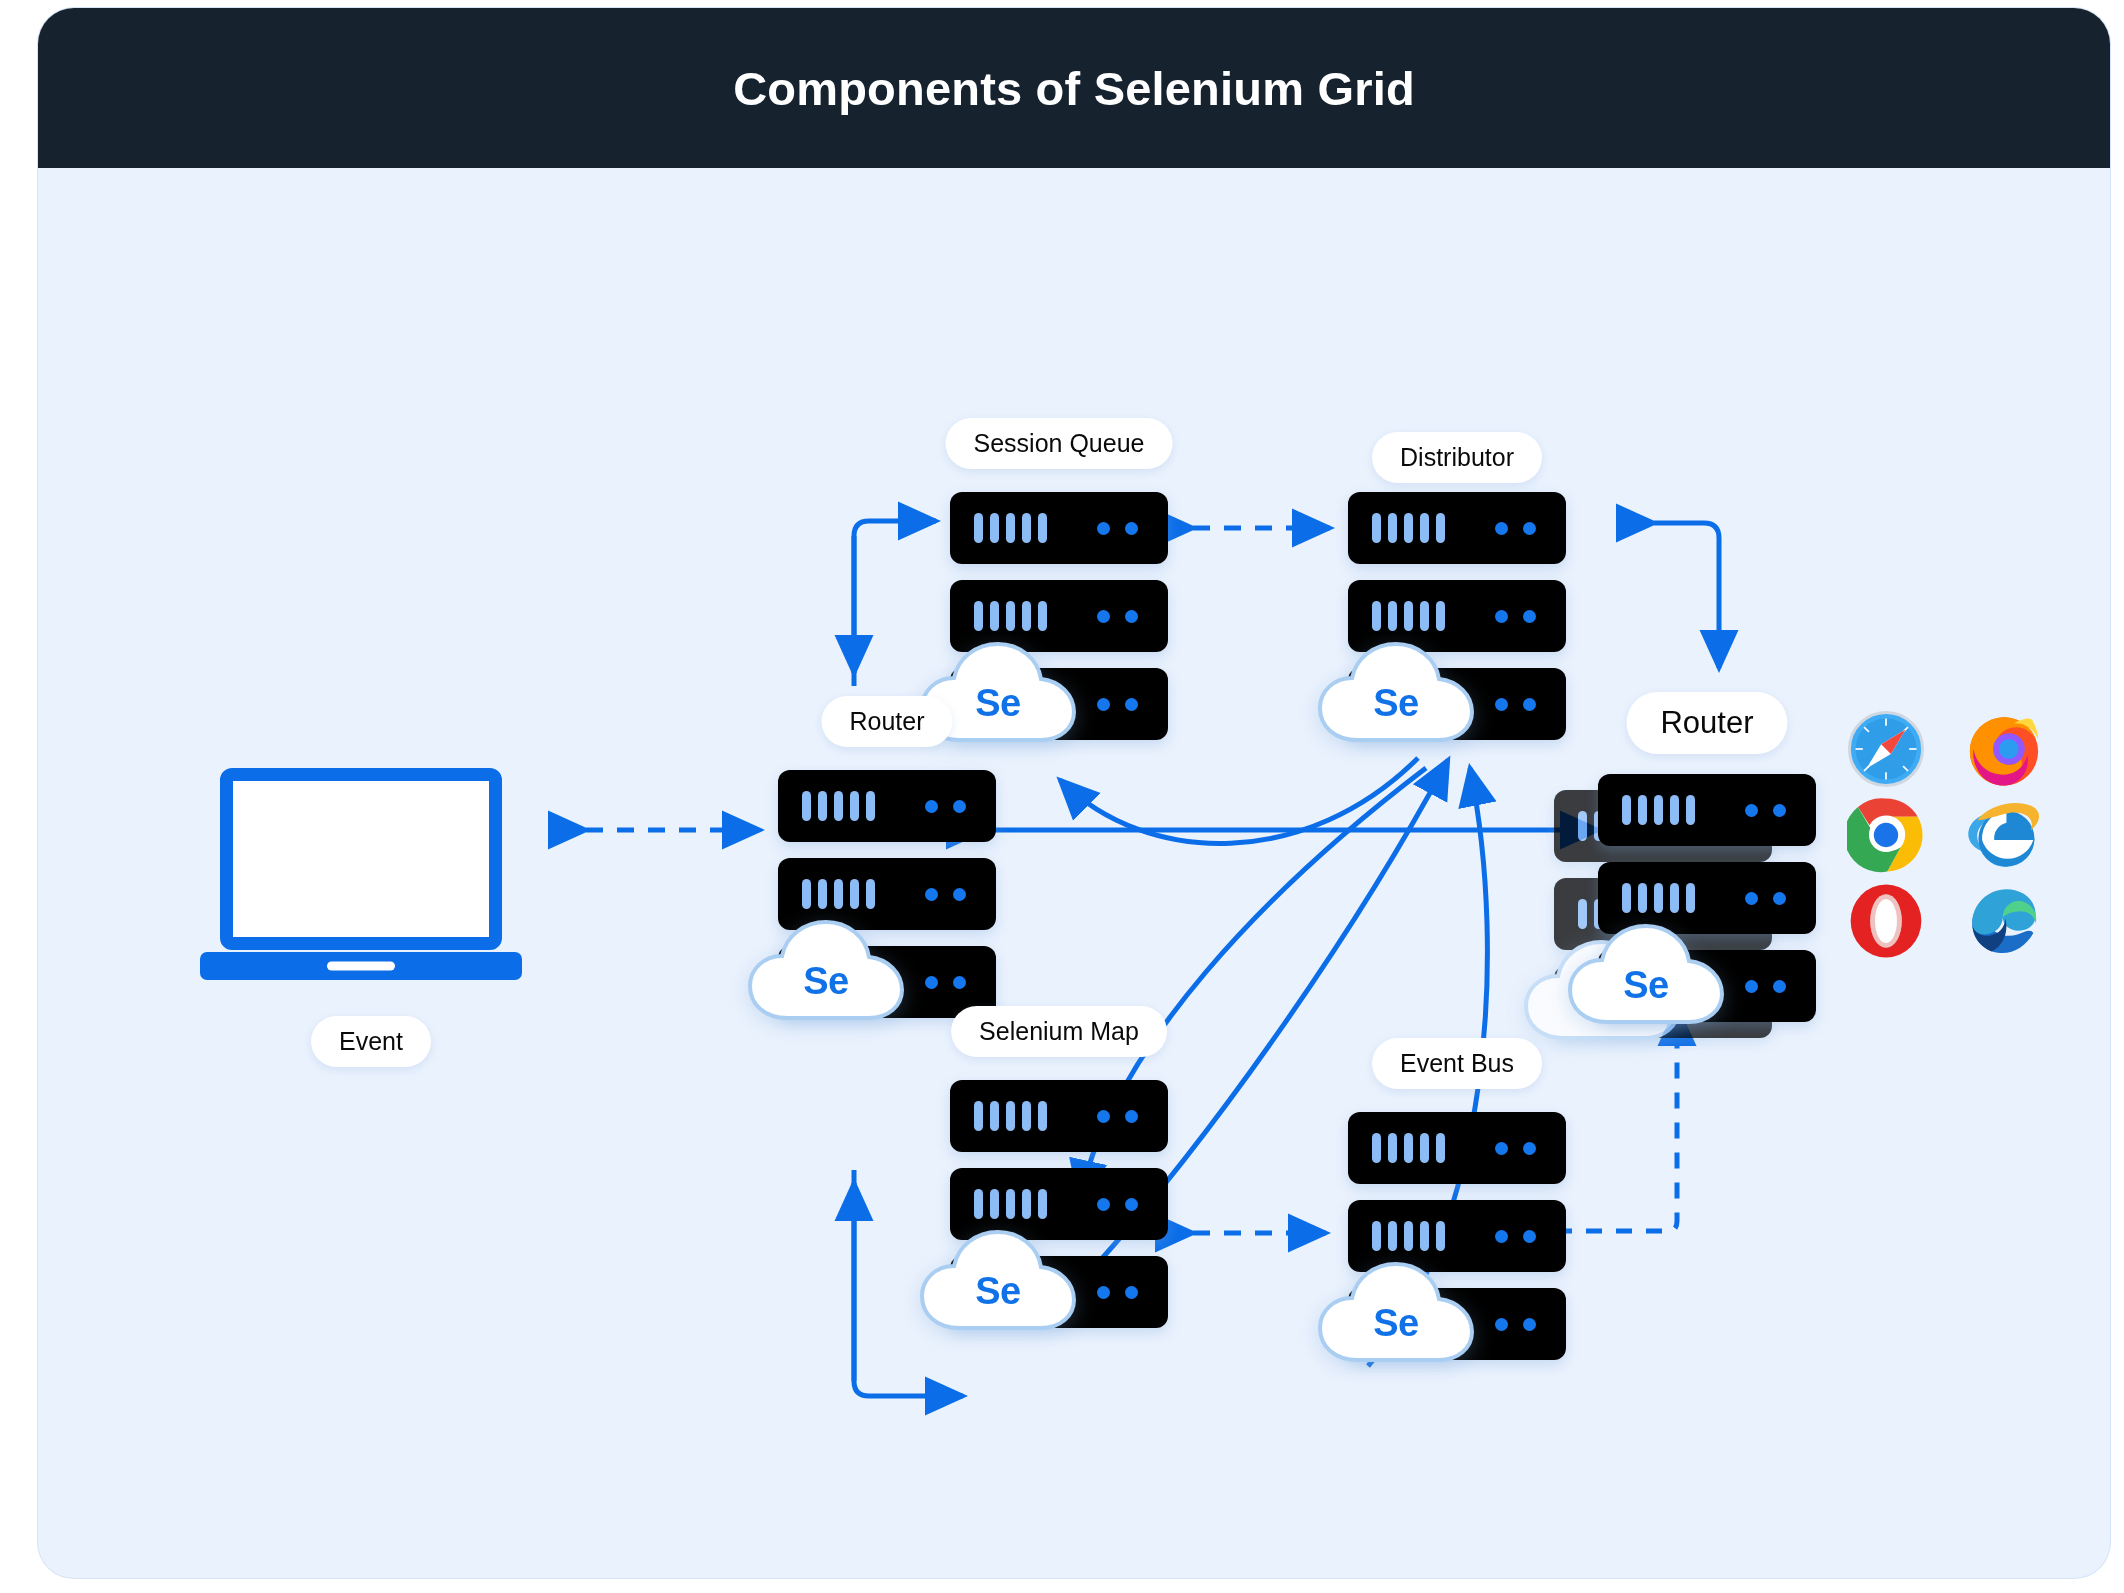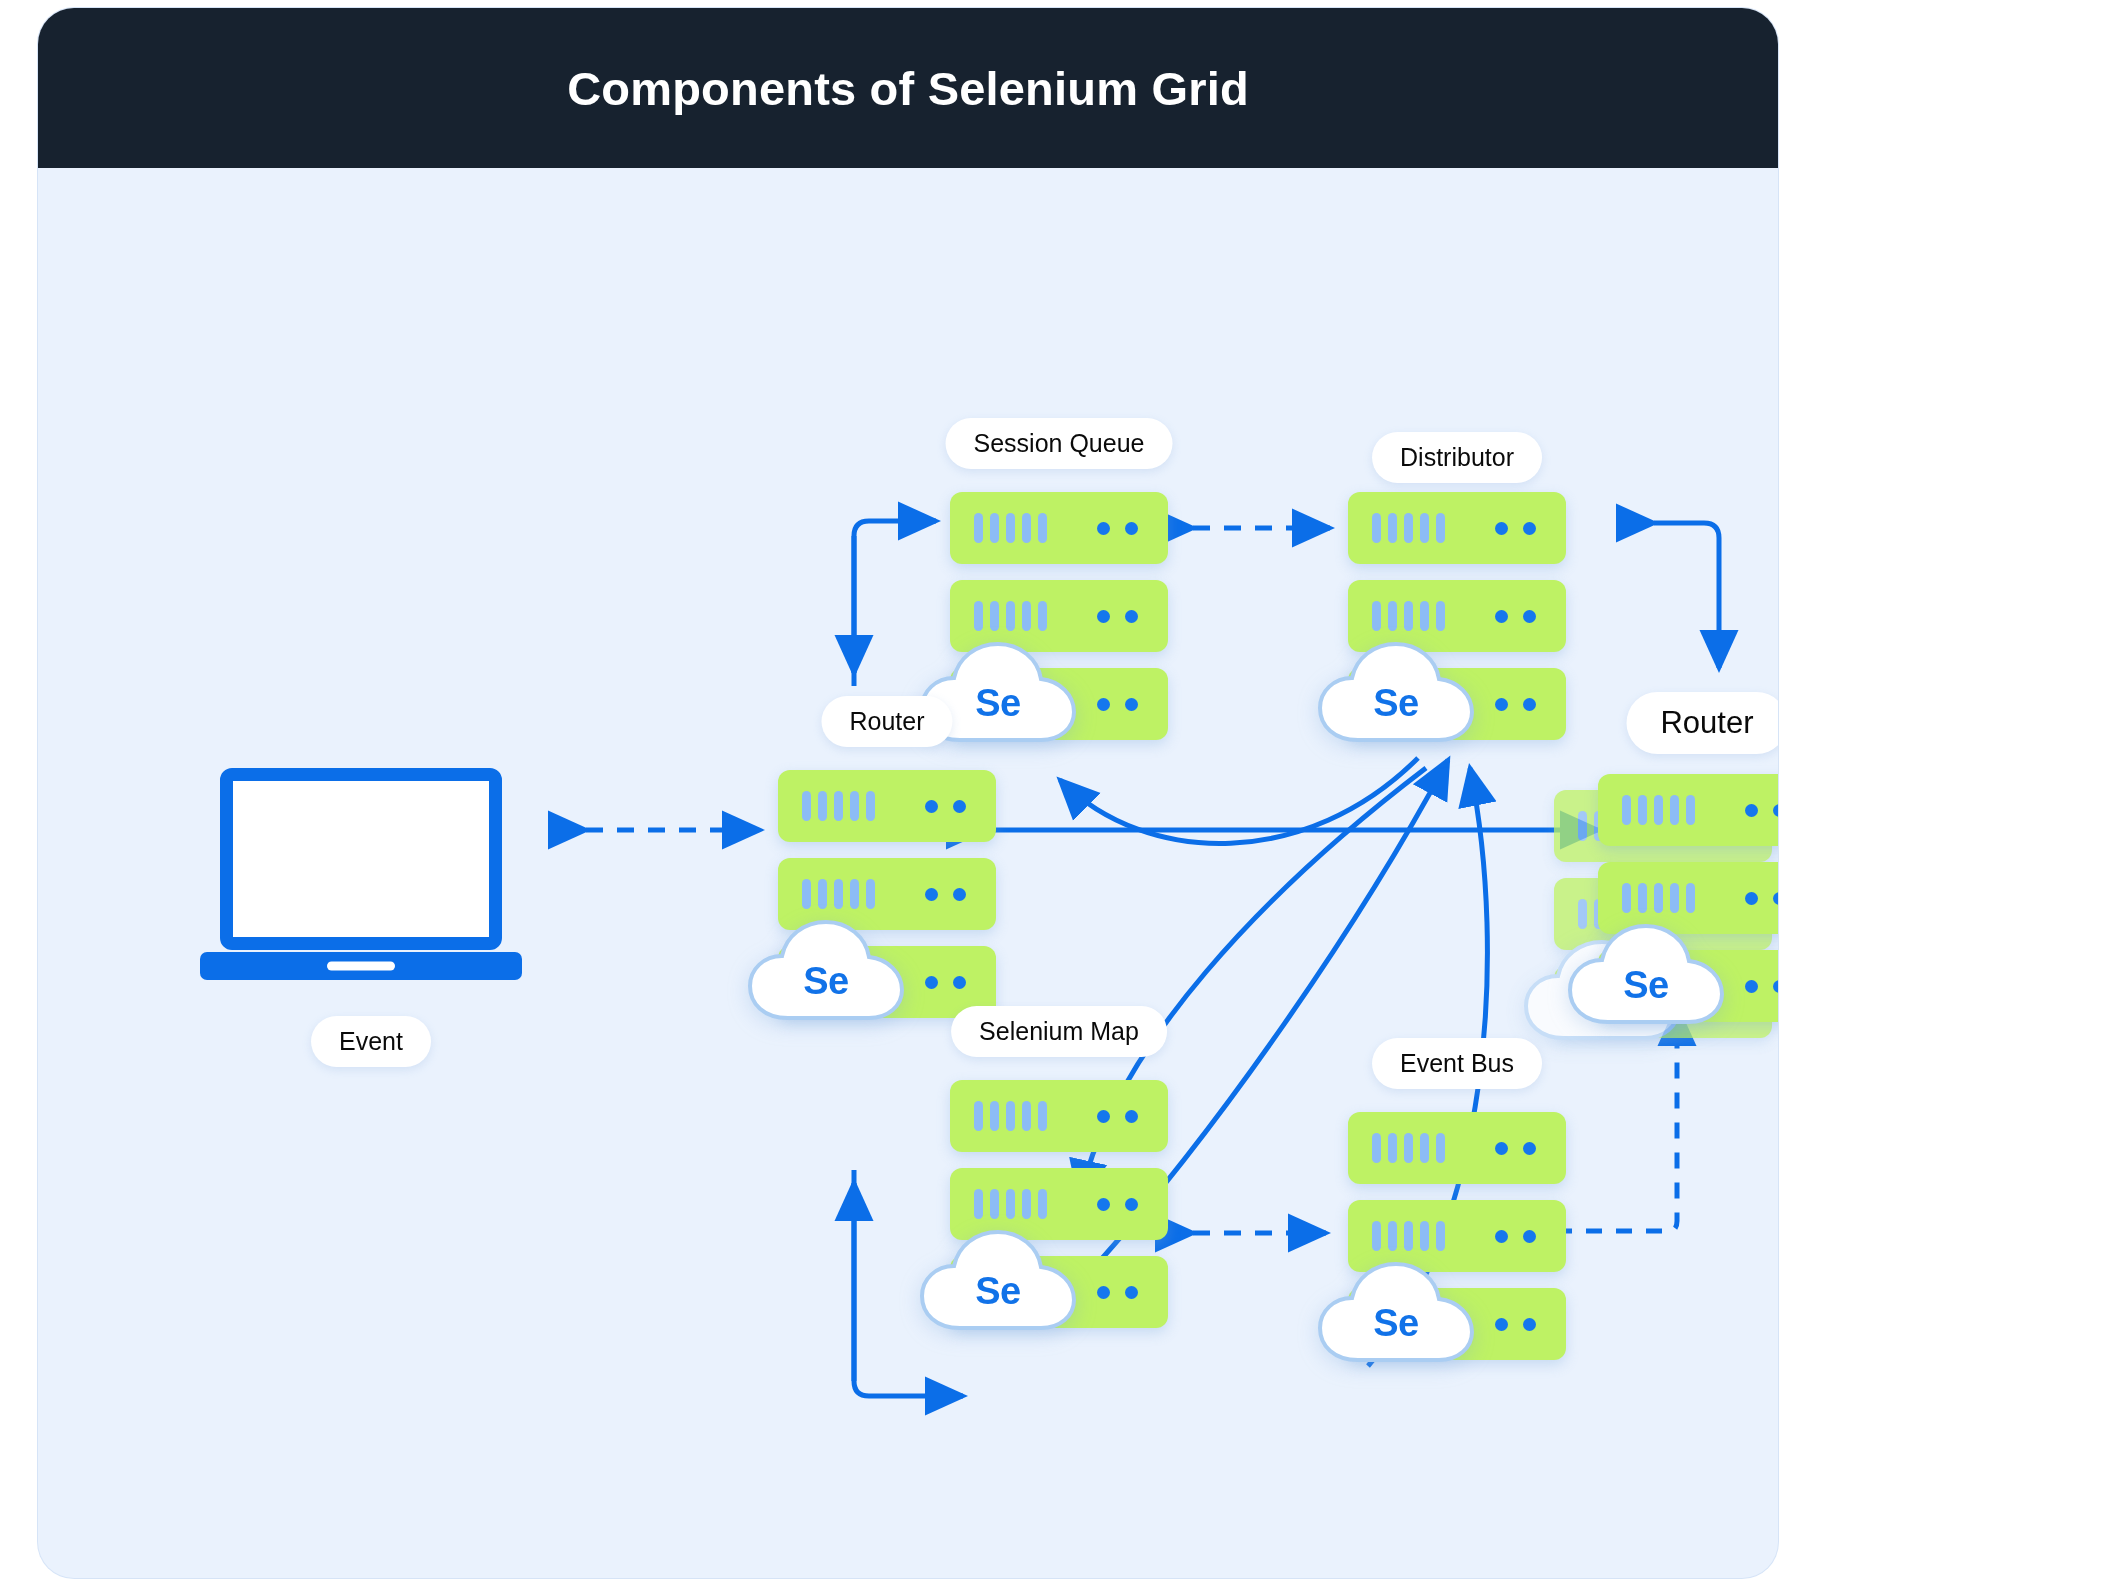--- a/index.html
+++ b/index.html
@@ -5,21 +5,21 @@
   * { box-sizing: border-box; margin: 0; padding: 0; }
   html, body {
     width: 2124px; height: 1593px;
     background: #ffffff;
     font-family: "Liberation Sans", sans-serif;
     overflow: hidden;
   }
   #card {
     position: absolute;
     left: 38px; top: 8px;
-    width: 1740px; height: 1570px;
+    width: 2072px; height: 1570px;
     border-radius: 36px;
     overflow: hidden;
     background: #eaf2fd;
     box-shadow: 0 0 0 1px rgba(180,205,240,.55);
   }
   #header {
     position: absolute; left: 0; top: 0;
     width: 100%; height: 160px;
     background: #17222f;
     display: flex; align-items: center; justify-content: center;
@@ -47,21 +47,21 @@
     font-weight: normal;
     color: #0a0a0a;
     white-space: nowrap;
     box-shadow: 0 3px 10px rgba(120,160,215,.20);
   }
   .pill.lg { font-size: 31px; padding: 13px 34px; }
   .stack { position: absolute; width: 218px; }
   .srv {
     position: relative;
     width: 218px; height: 72px;
-    background: #bef264;
+    background: #000000;
     border-radius: 12px;
     box-shadow: 0 5px 13px rgba(120,165,220,.30);
     margin-bottom: 16px;
     display: flex; align-items: center;
   }
   .bars { display: flex; gap: 7px; margin-left: 24px; }
   .bars i {
     display: block; width: 9px; height: 30px;
     background: #8cbcf5; border-radius: 5px;
   }

